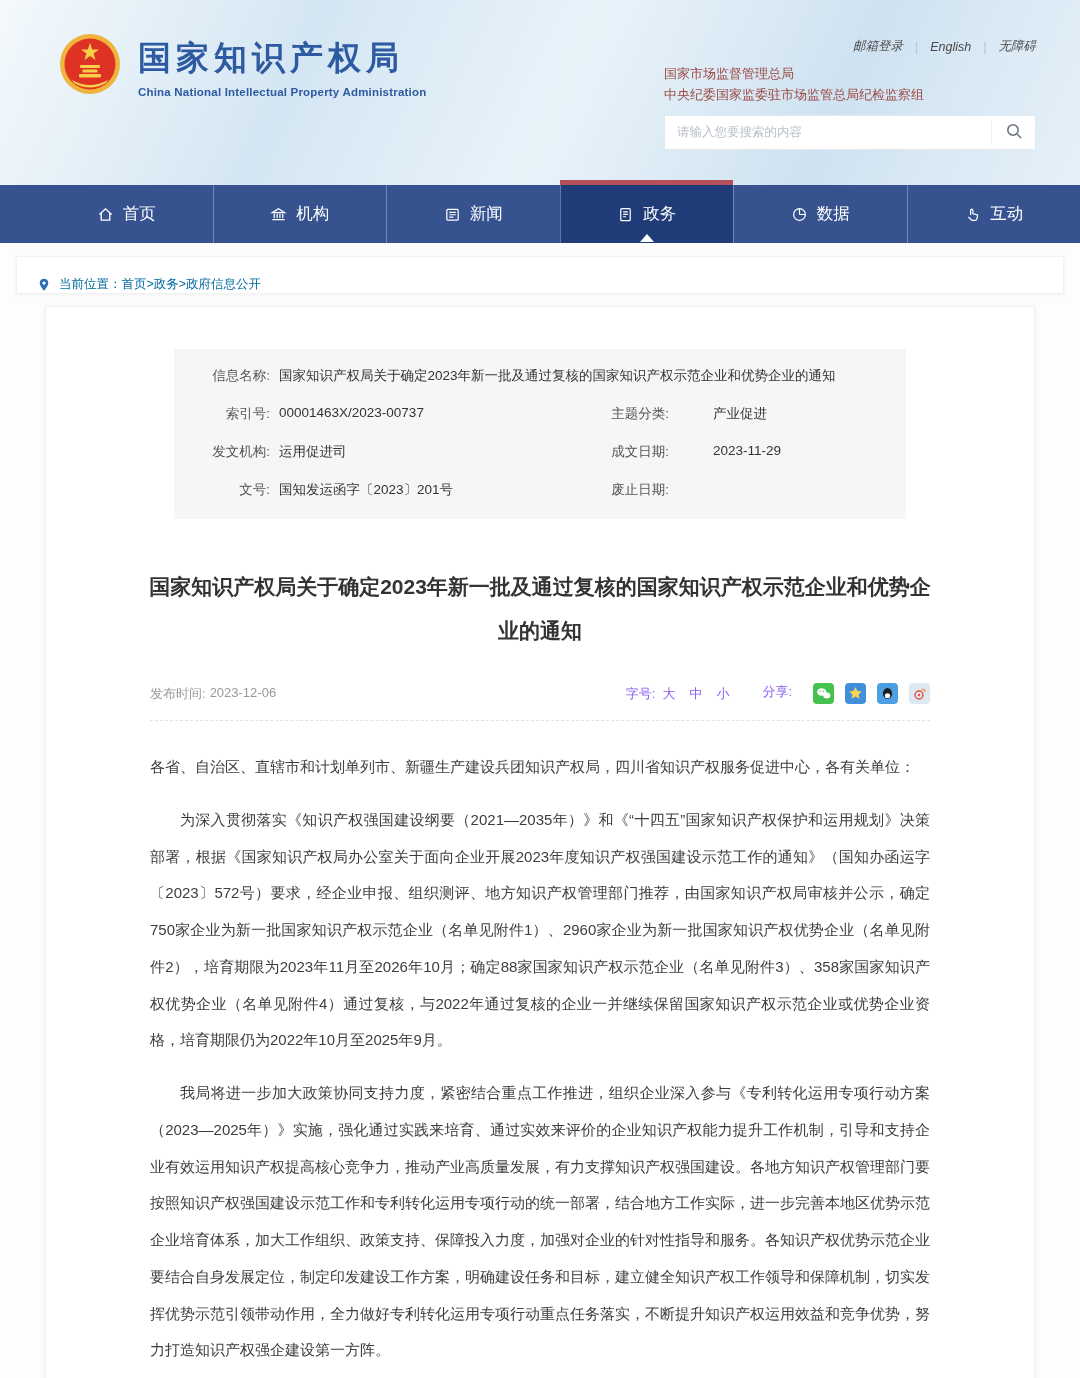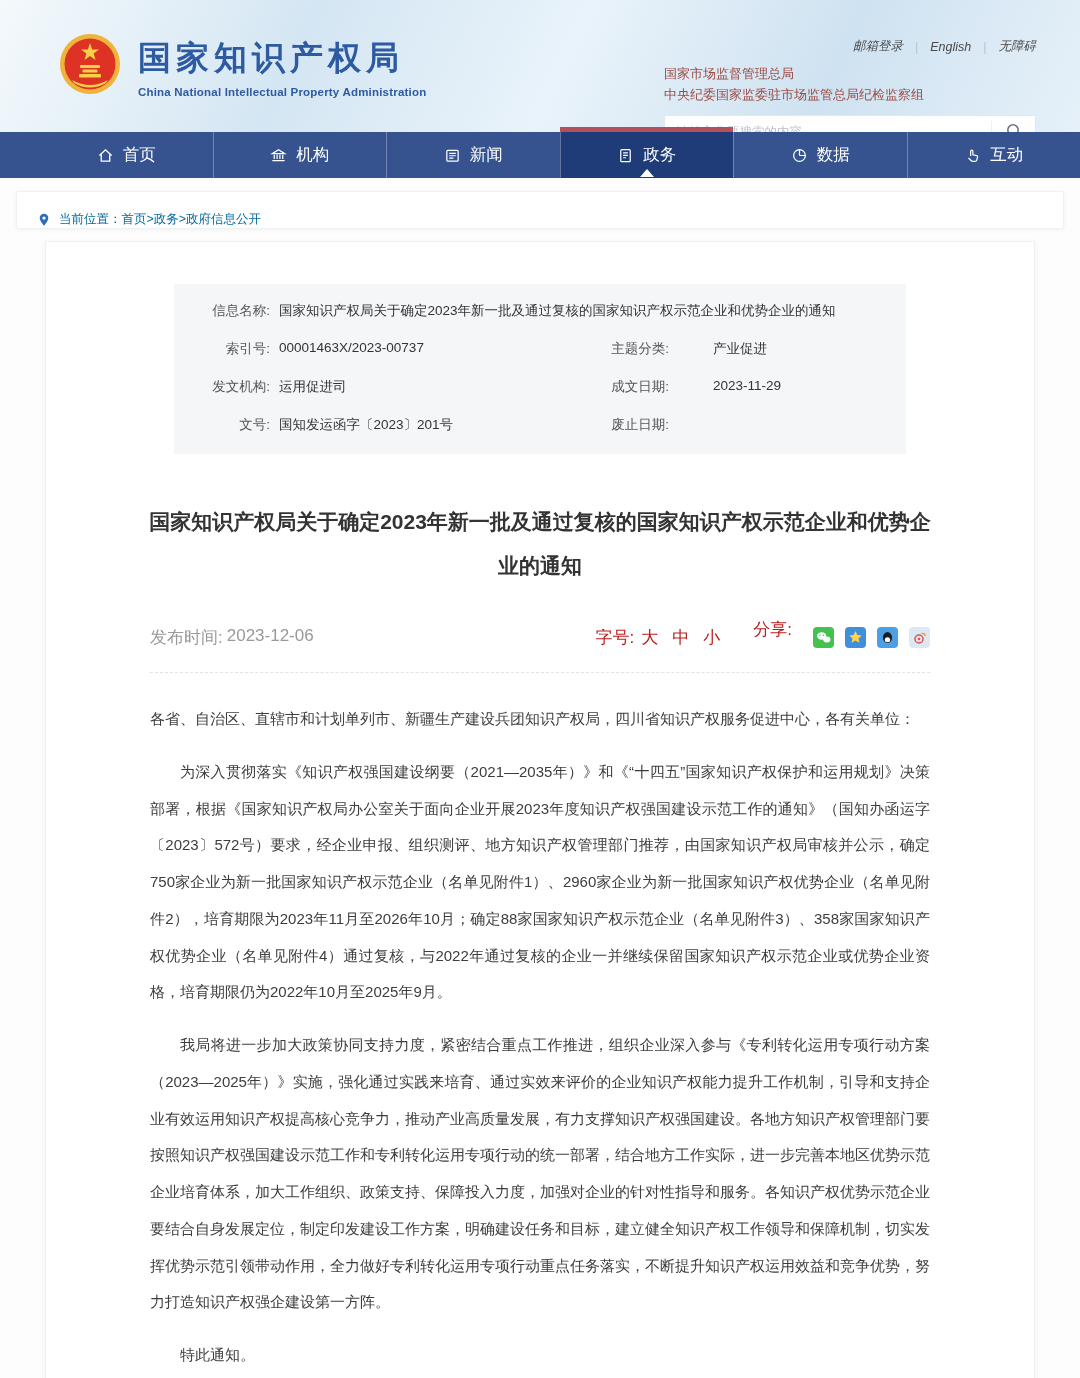--- a/index.html
+++ b/index.html
@@ -1,37 +1,37 @@
 <!DOCTYPE html>
 <html><head>
 <meta charset="utf-8">
 <style>
   * { box-sizing: border-box; }
   body { margin:0; background:#eef0f2; font-family:"Liberation Sans","DejaVu Sans",sans-serif; color:#333; }
   .page { width:1080px; min-height:1378px; margin:0 auto; background:#fdfdfd; position:relative; overflow:hidden; }
 
   
-  .site-header { height:132px; position:relative;
+  .site-header { height:185px; position:relative;
     background:linear-gradient(115deg,#f4f9fc 0%,#d4e6f3 28%,#e9f3fa 52%,#cfe2f1 76%,#e6f1f9 100%); }
   .brand { position:absolute; left:58px; top:32px; display:flex; align-items:center; gap:16px; }
   .brand-text .site-title { font-size:33px; font-weight:bold; color:#2d5aa0; letter-spacing:5px; }
   .brand-text .site-title-en { font-size:11.5px; font-weight:bold; color:#2d5aa0; margin-top:5px; letter-spacing:0.2px; }
   .header-right { position:absolute; right:44px; top:38px; width:372px; }
   .top-links { display:flex; justify-content:flex-end; align-items:center; font-size:12.5px; color:#4a4a4a; }
   .top-links .sep { color:#b9c4cf; margin:0 12px; }
   .top-links a { color:#4a4a4a; text-decoration:none; cursor:pointer;font-style:italic; }
   .related-links { margin-top:9px; font-size:13px; line-height:1.6; }
   .related-links a { display:block; color:#9c4a43; text-decoration:none; cursor:pointer; }
   .search-bar { margin-top:9px; display:flex; align-items:center; background:#fff; border:1px solid #e2e8ee; height:35px; }
   .search-bar input { flex:1; border:none; outline:none; padding:0 12px; font-size:12.5px; color:#333; background:transparent; font-family:inherit; }
   .search-bar input::placeholder { color:#b9bfc7; }
   .search-btn { width:44px; border:none; background:transparent; border-left:1px solid #eef1f4; display:flex; align-items:center; justify-content:center; cursor:pointer; }
 
   
-  .main-nav { display:flex; height:46px; background:#36538f; position:relative;padding-left:40px; }
+  .main-nav { display:flex; height:58px; background:#36538f; position:relative;padding-left:40px; }
   .nav-item { flex:1; display:flex; align-items:center; justify-content:center; gap:9px; color:#fff;
     font-size:16.5px; position:relative; cursor:pointer; }
   .nav-item + .nav-item { border-left:1px solid rgba(255,255,255,0.30); }
   .nav-item.active { background:#1f3c78; }
   .nav-item.active::before { content:""; position:absolute; top:-5px; left:-1px; right:0; height:5px; background:#b4505a; }
   .nav-item.active::after { content:""; position:absolute; bottom:1px; left:50%; transform:translateX(-50%);
     width:0; height:0; border-left:7px solid transparent; border-right:7px solid transparent; border-bottom:8px solid #fff; }
   .nav-icon { display:flex; align-items:center; }
 
   
@@ -47,25 +47,25 @@
   .info-cell { display:flex; }
   .info-cell.wide { width:100%; }
   .info-cell.left { width:57%; flex:none; }
   .info-cell.right { flex:1;gap:35px; }
   .info-label { width:80px; text-align:right; color:#555; flex:none; margin-right:9px; white-space:nowrap; }
   .info-value { color:#333; }
 
   .doc-title { width:802px; margin:46px auto 0; text-align:center; font-size:21px; font-weight:600; color:#333; line-height:2.1; }
 
   .meta-row { display:flex; justify-content:space-between; align-items:center; margin:30px 104px 0;
-    padding-bottom:16px; border-bottom:1px dashed #e3e3e3; font-size:17px; color:#999; }
+    padding-bottom:16px; border-bottom:1px dashed #e3e3e3; font-size:13px; color:#999; }
   .meta-left { display:flex; gap:4px; }
-  .meta-right { display:flex; align-items:center; color:#b91c1c; }
+  .meta-right { display:flex; align-items:center; color:#8b5cf6; }
   .meta-right .fsize { margin:0 7px; cursor:pointer; }
-  .meta-right .share-label { margin:0 10px 15px 26px; }
+  .meta-right .share-label { margin:0 10px 3px 26px; }
   .share-icon { width:21px; height:21px; margin-left:11px; cursor:pointer; display:inline-flex; }
 
   .doc-body { margin:28px 104px 0; font-size:15px; line-height:2.45; color:#3d3d3d; text-align:justify; }
   .doc-body p { margin:0 0 16px; }
   .doc-body p.indent { text-indent:2em; }
 </style>
 </head>
 <body>
 
 <div class="page">

